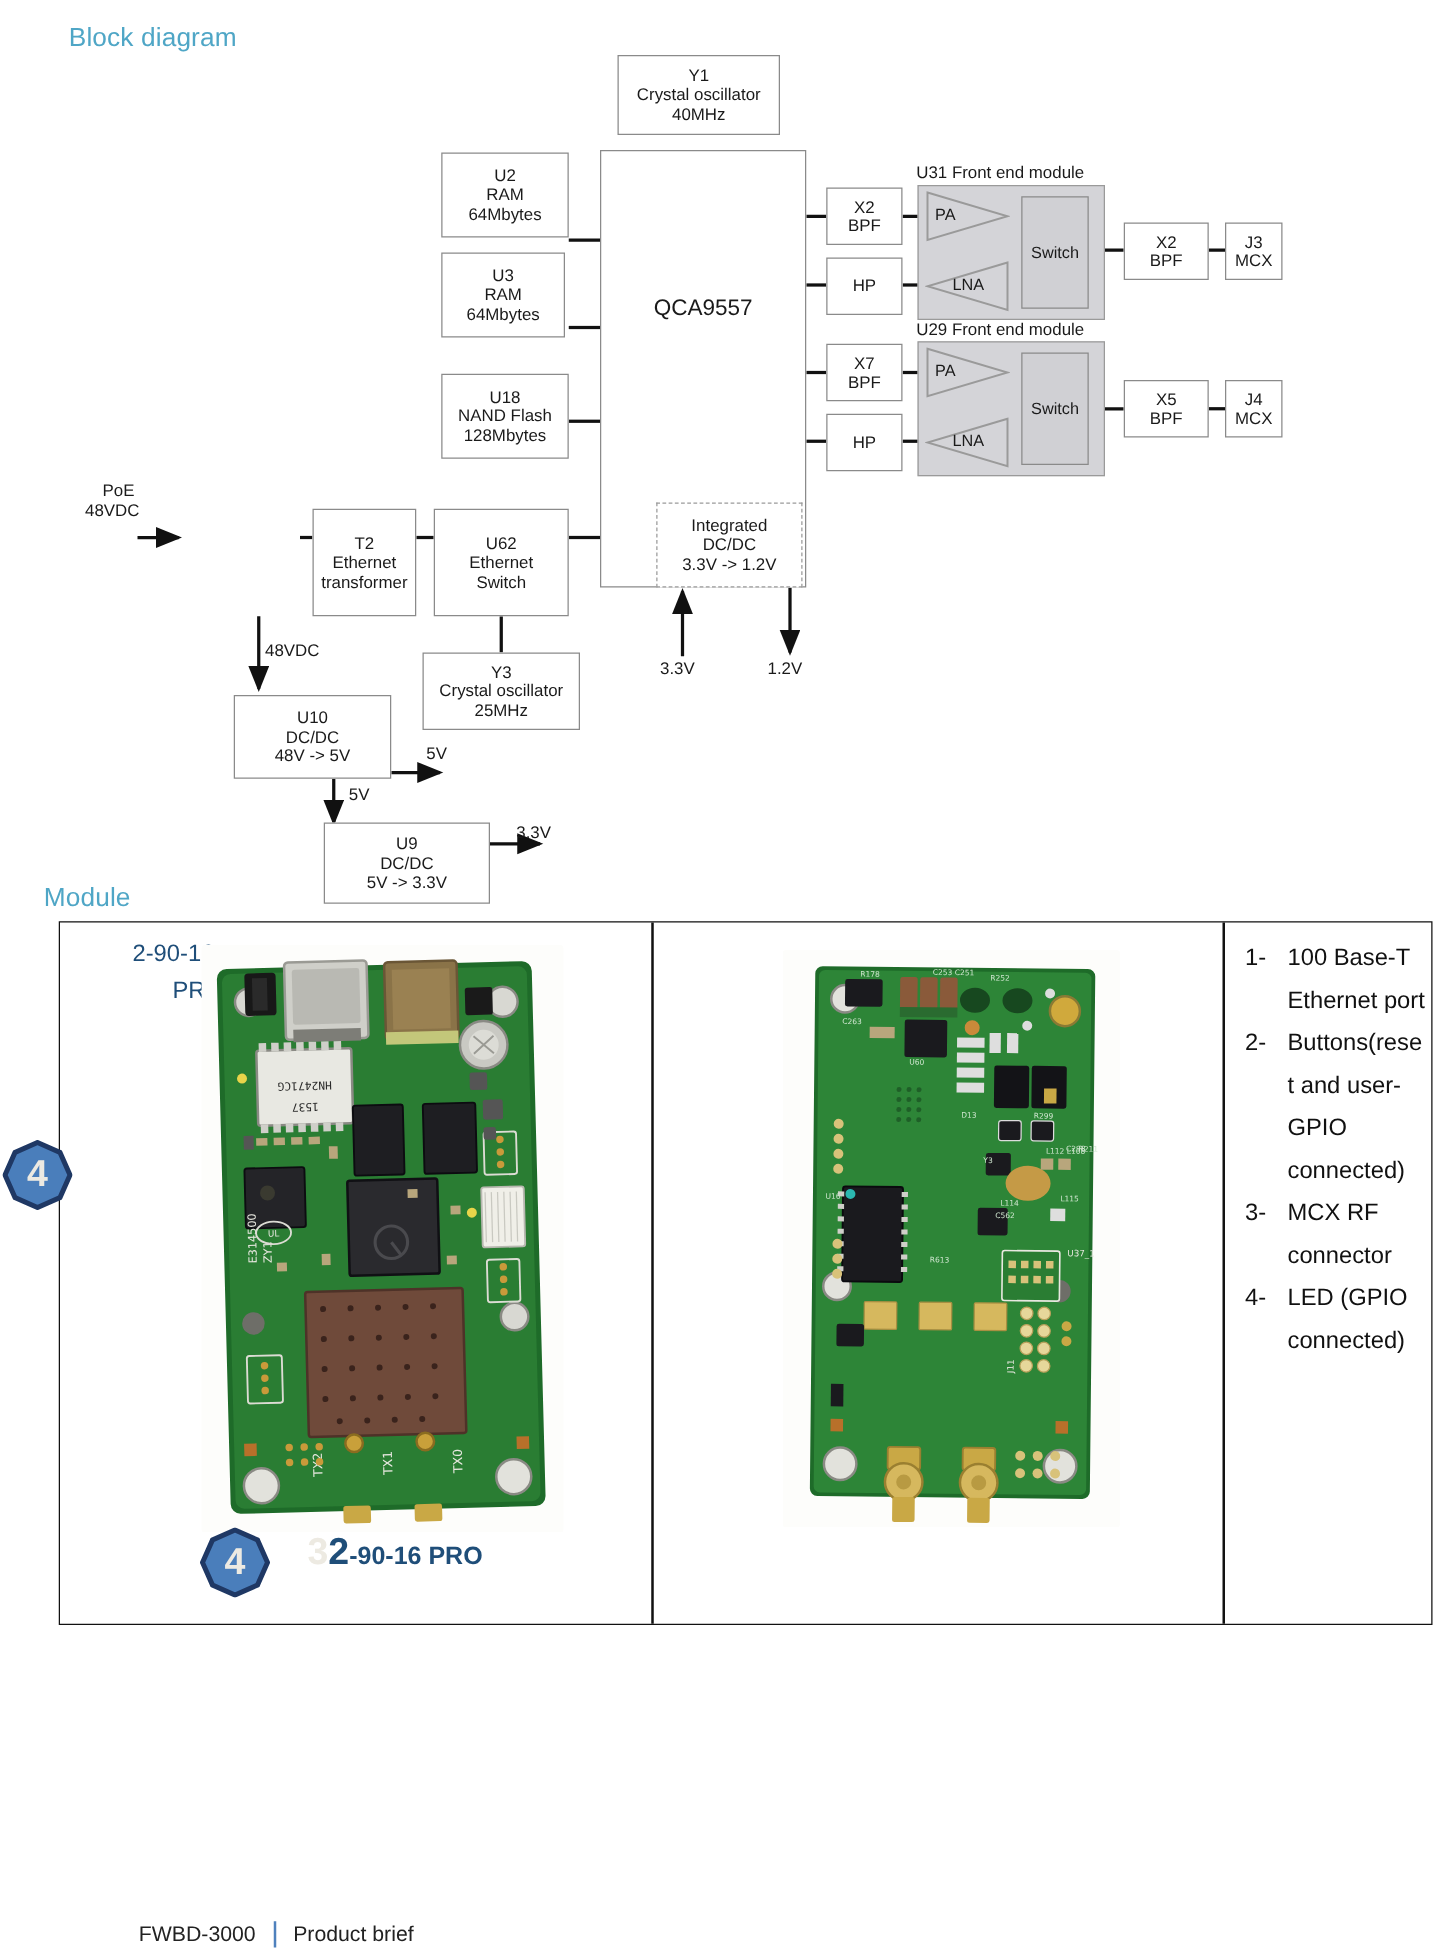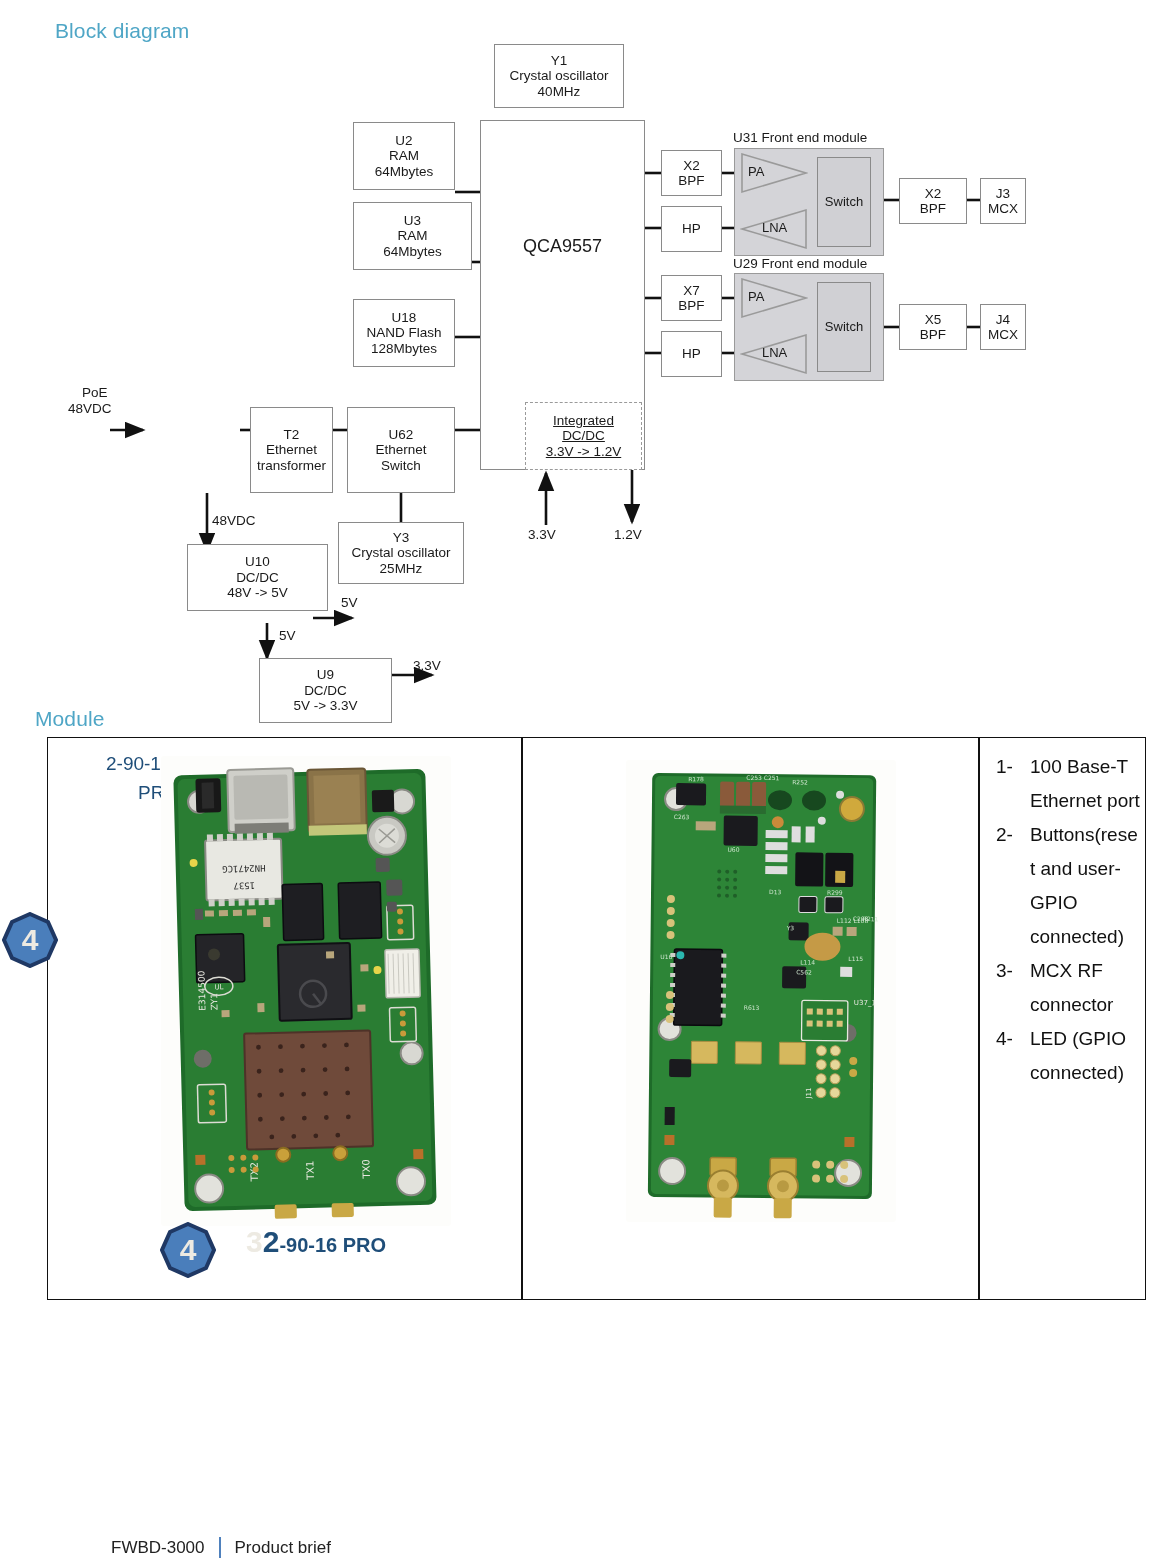--- a/index.html
+++ b/index.html
@@ -154,33 +154,33 @@
   <div class="bd-box" style="left:494px;top:14px;width:130px;height:64px;">
     <span>Y1</span>
     <span>Crystal oscillator</span>
     <span>40MHz</span>
   </div>
 
   <div class="bd-box big" style="left:480px;top:90px;width:165px;height:350px;justify-content:flex-start;padding-top:118px;">
     <span>QCA9557</span>
   </div>
 
-  <div class="bd-box dashed" style="left:525px;top:372px;width:117px;height:68px;text-decoration:underline;">
+  <div class="bd-box dashed" style="left:525px;top:372px;width:117px;height:68px;">
     <span>Integrated</span>
     <span>DC/DC</span>
     <span>3.3V -&gt; 1.2V</span>
   </div>
 
   <div class="bd-box" style="left:353px;top:92px;width:102px;height:68px;">
     <span>U2</span>
     <span>RAM</span>
     <span>64Mbytes</span>
   </div>
 
-  <div class="bd-box" style="left:353px;top:172px;width:119px;height:68px;">
+  <div class="bd-box" style="left:353px;top:172px;width:99px;height:68px;">
     <span>U3</span>
     <span>RAM</span>
     <span>64Mbytes</span>
   </div>
 
   <div class="bd-box" style="left:353px;top:269px;width:102px;height:68px;">
     <span>U18</span>
     <span>NAND Flash</span>
     <span>128Mbytes</span>
   </div>
@@ -261,21 +261,21 @@
   <div class="bd-box" style="left:347px;top:377px;width:108px;height:86px;">
     <span>U62</span>
     <span>Ethernet</span>
     <span>Switch</span>
   </div>
   <div class="bd-box" style="left:338px;top:492px;width:126px;height:62px;">
     <span>Y3</span>
     <span>Crystal oscillator</span>
     <span>25MHz</span>
   </div>
-  <div class="bd-box" style="left:187px;top:514px;width:141px;height:67px;">
+  <div class="bd-box" style="left:187px;top:526px;width:126px;height:67px;">
     <span>U10</span>
     <span>DC/DC</span>
     <span>48V -&gt; 5V</span>
   </div>
   <div class="bd-box" style="left:259px;top:628px;width:133px;height:65px;">
     <span>U9</span>
     <span>DC/DC</span>
     <span>5V -&gt; 3.3V</span>
   </div>
 

